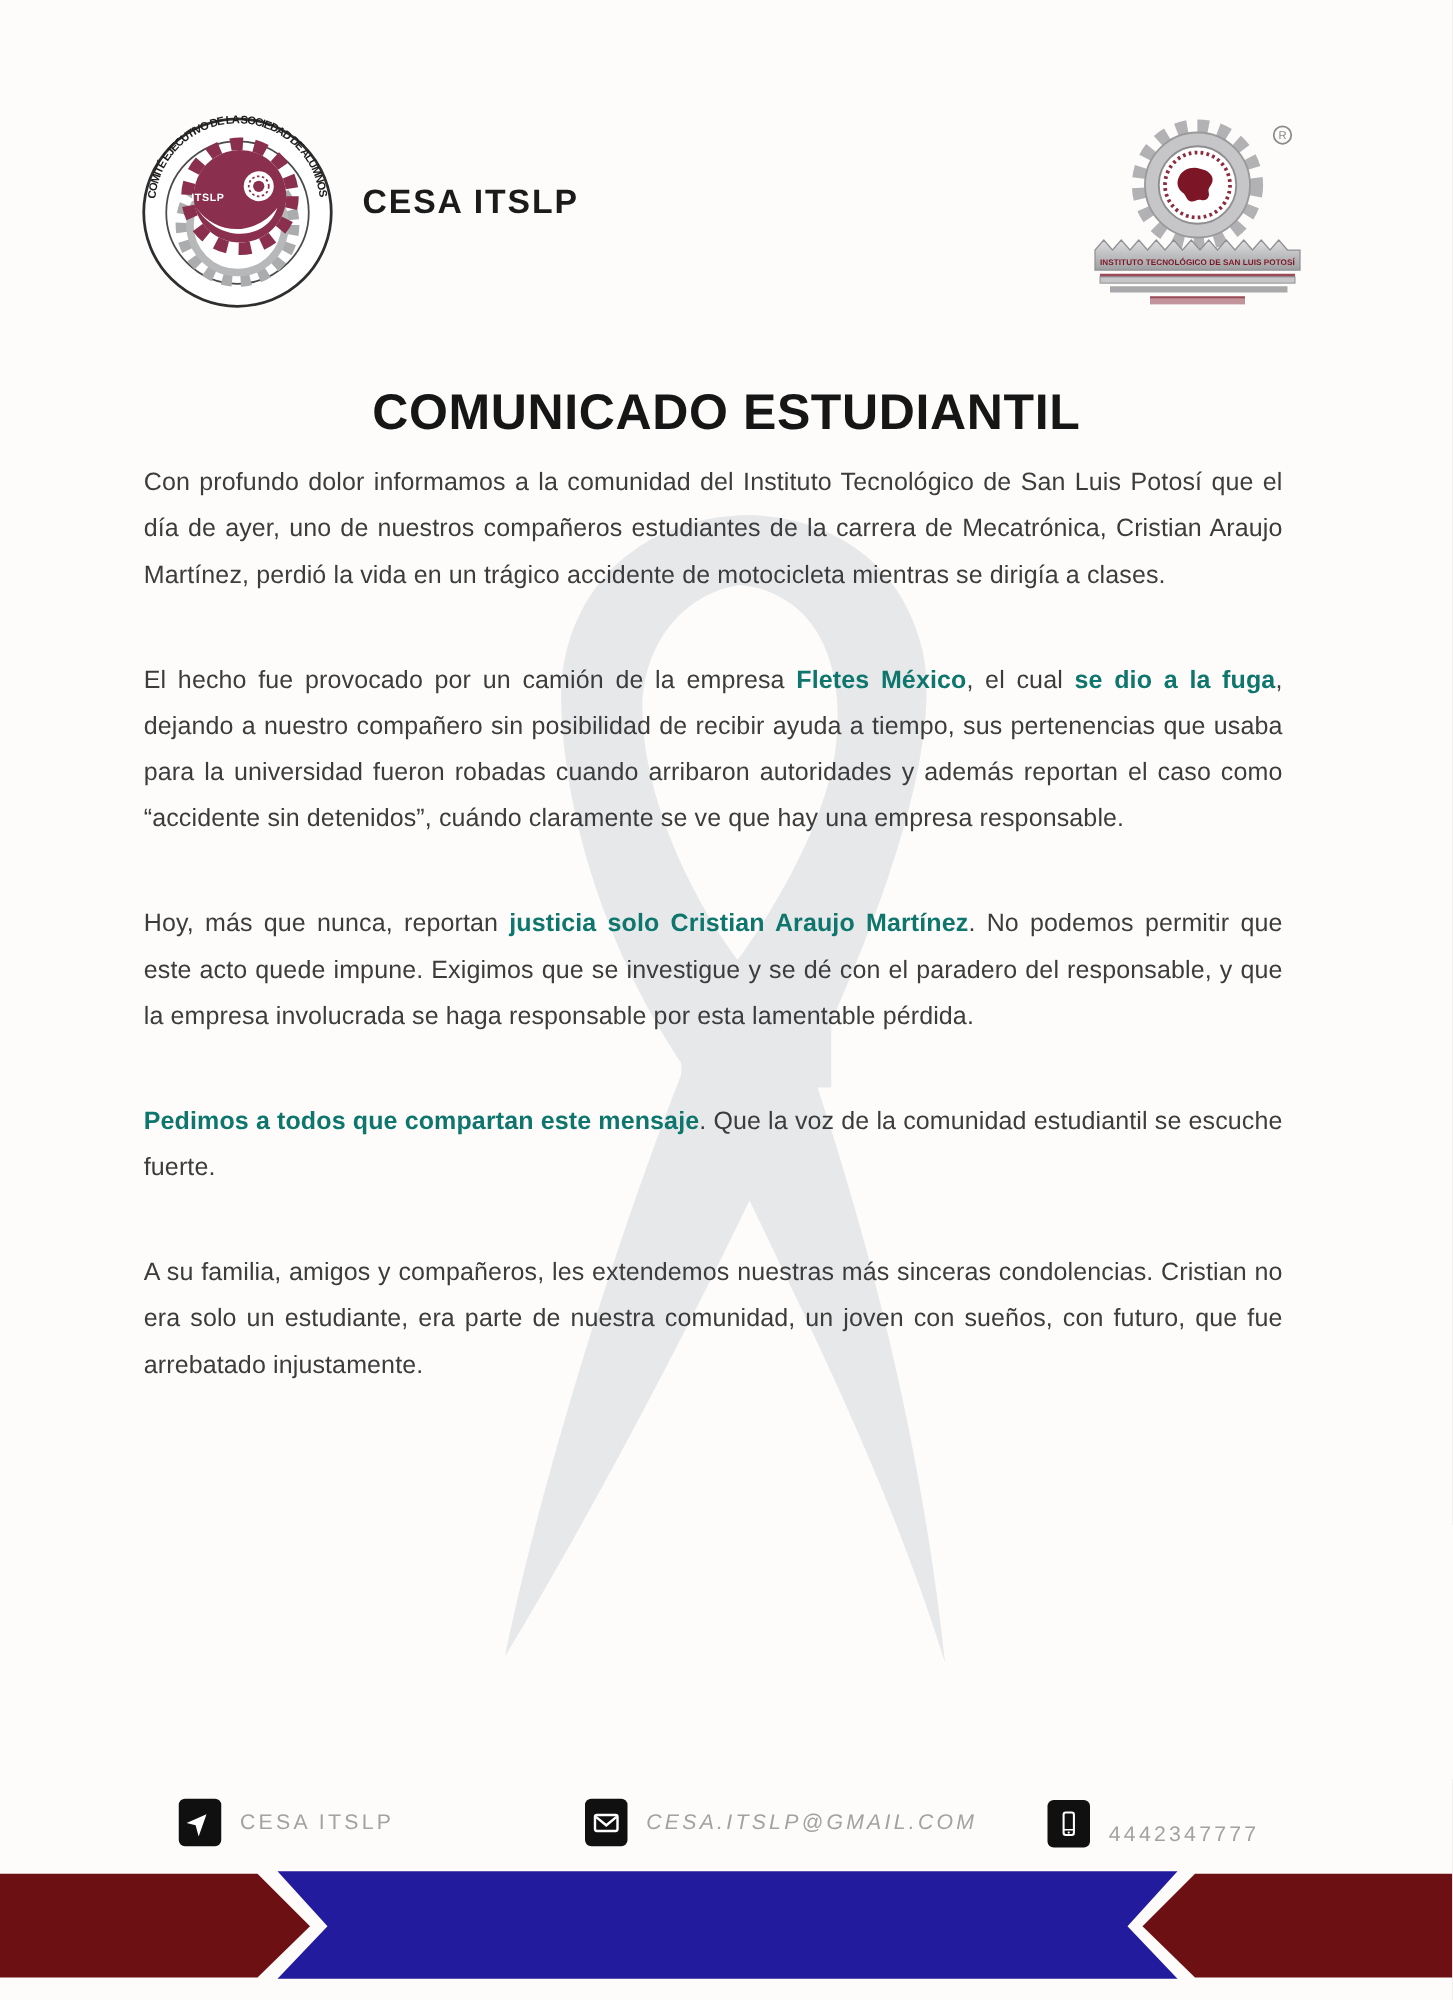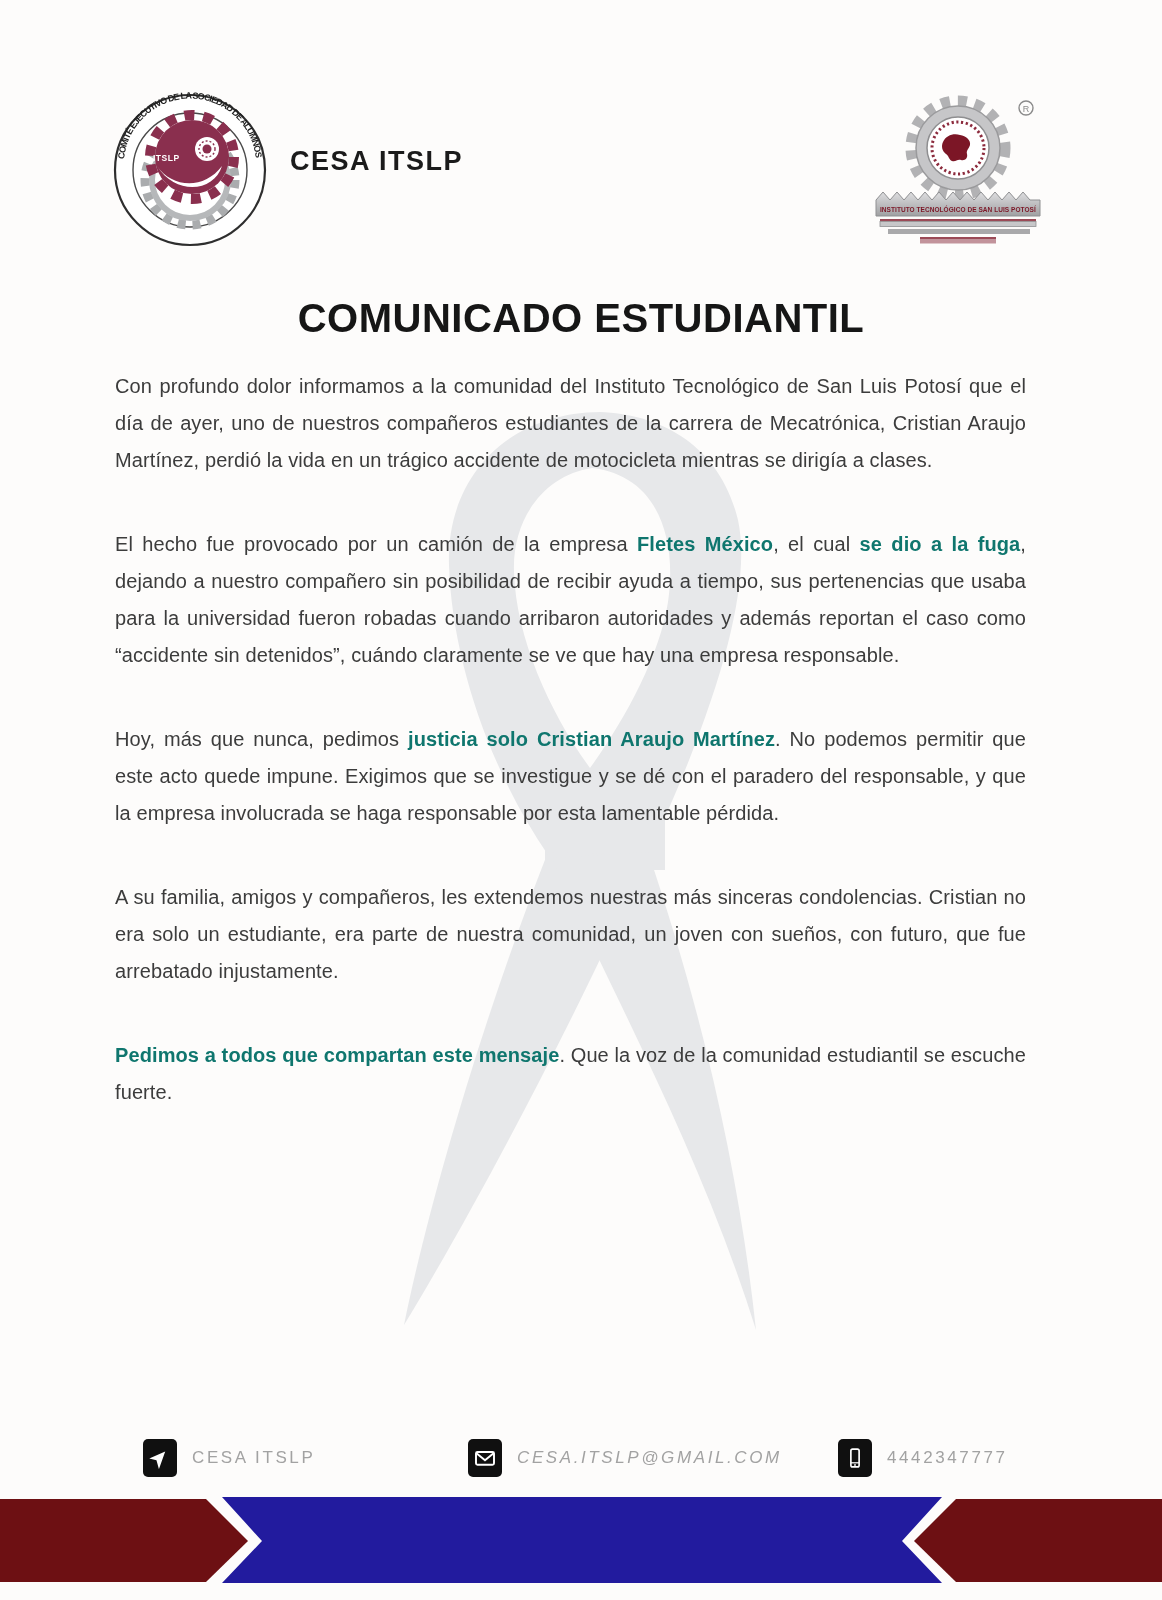--- a/index.html
+++ b/index.html
@@ -12,37 +12,37 @@
   .ribbon{position:absolute;left:0;top:0;width:1162px;height:1600px;z-index:0;}
   
   .logo-left{position:absolute;left:112px;top:92px;width:156px;height:156px;z-index:2;}
   .org-name{
     position:absolute;left:290px;top:146px;z-index:2;
     font-size:27px;font-weight:800;letter-spacing:1.5px;color:#1b1b1b;
   }
   .logo-right{position:absolute;left:858px;top:84px;width:200px;height:170px;z-index:2;}
   
   .title{
-    position:absolute;left:0;top:296px;width:100%;text-align:center;z-index:2;
+    position:absolute;left:0;top:308px;width:100%;text-align:center;z-index:2;
     font-size:40px;font-weight:bold;letter-spacing:.5px;color:#161616;
   }
   
   .body-text{position:absolute;left:115px;top:368px;width:911px;z-index:1;}
   .body-text p{
     margin:0 0 47px 0;font-size:20px;line-height:37px;color:#3c3c3c;
     text-align:justify;letter-spacing:.1px;
   }
   .body-text p:last-child{margin-bottom:0;}
   .body-text .b{font-weight:bold;color:#0f766e;}
   
   .contact{position:absolute;top:1438px;height:40px;display:flex;align-items:center;gap:15px;z-index:2;}
   .contact .sq{width:34px;height:38px;background:#101010;border-radius:5px;
     display:flex;align-items:center;justify-content:center;flex:0 0 auto;}
   .contact .lbl{font-size:17px;letter-spacing:2.6px;color:#a2a2a2;white-space:nowrap;}
-  #c1{left:143px;} #c2{left:468px;font-style:italic;} #c3{left:838px;}
+  #c1{left:143px;} #c2{left:468px;font-style:italic;} #c3{left:838px;align-items:flex-end;}
   
   .banner{position:absolute;left:0;top:1494px;width:1162px;height:96px;z-index:2;}
   .arcT{font-size:9px;letter-spacing:1.1px;fill:#1d1d1d;font-weight:bold;}
   .bandT{font-size:6.5px;fill:#7c1626;font-weight:bold;letter-spacing:.2px;}
 </style>
 </head>
 <body>
 
 <div class="page">
 
@@ -128,23 +128,23 @@
       <rect x="62" y="153" width="76" height="2" fill="#9b4a57"></rect>
       <rect x="62" y="155" width="76" height="4.5" fill="#c2939b"></rect>
     </g>
   </svg>
 
   <div class="title">COMUNICADO ESTUDIANTIL</div>
 
   <div class="body-text">
       <p><span>Con profundo dolor informamos a la comunidad del Instituto Tecnológico de San Luis Potosí que el día de ayer, uno de nuestros compañeros estudiantes de la carrera de Mecatrónica, Cristian Araujo Martínez, perdió la vida en un trágico accidente de motocicleta mientras se dirigía a clases.</span></p>
       <p><span>El hecho fue provocado por un camión de la empresa </span><span class="b">Fletes México</span><span>, el cual </span><span class="b">se dio a la fuga</span><span>, dejando a nuestro compañero sin posibilidad de recibir ayuda a tiempo, sus pertenencias que usaba para la universidad fueron robadas cuando arribaron autoridades y además reportan el caso como “accidente sin detenidos”, cuándo claramente se ve que hay una empresa responsable.</span></p>
-      <p><span>Hoy, más que nunca, pedimos </span><span class="b">justicia solo Cristian Araujo Martínez</span><span>. No podemos permitir que este acto quede impune. Exigimos que se investigue y se dé con el paradero del responsable, y que la empresa involucrada se haga responsable por esta lamentable pérdida.</span></p>
+      <p><span>Hoy, más que nunca, reportan </span><span class="b">justicia solo Cristian Araujo Martínez</span><span>. No podemos permitir que este acto quede impune. Exigimos que se investigue y se dé con el paradero del responsable, y que la empresa involucrada se haga responsable por esta lamentable pérdida.</span></p>
+      <p><span class="b">Pedimos a todos que compartan este mensaje</span><span>. Que la voz de la comunidad estudiantil se escuche fuerte.</span></p>
       <p><span>A su familia, amigos y compañeros, les extendemos nuestras más sinceras condolencias. Cristian no era solo un estudiante, era parte de nuestra comunidad, un joven con sueños, con futuro, que fue arrebatado injustamente.</span></p>
-      <p><span class="b">Pedimos a todos que compartan este mensaje</span><span>. Que la voz de la comunidad estudiantil se escuche fuerte.</span></p>
     </div>
 
   <div class="contact" id="c1">
     <span class="sq">
       <svg width="22" height="22" viewBox="0 0 32 32">
         <g transform="rotate(-42 16 16)">
           <polygon points="4,27 28,14 4,6 10,15" fill="#ffffff"></polygon>
         </g>
       </svg>
     </span>

